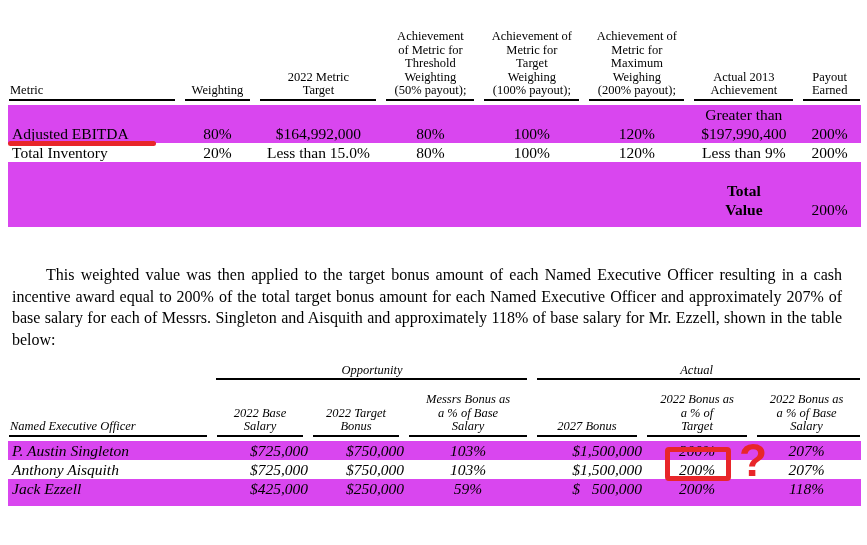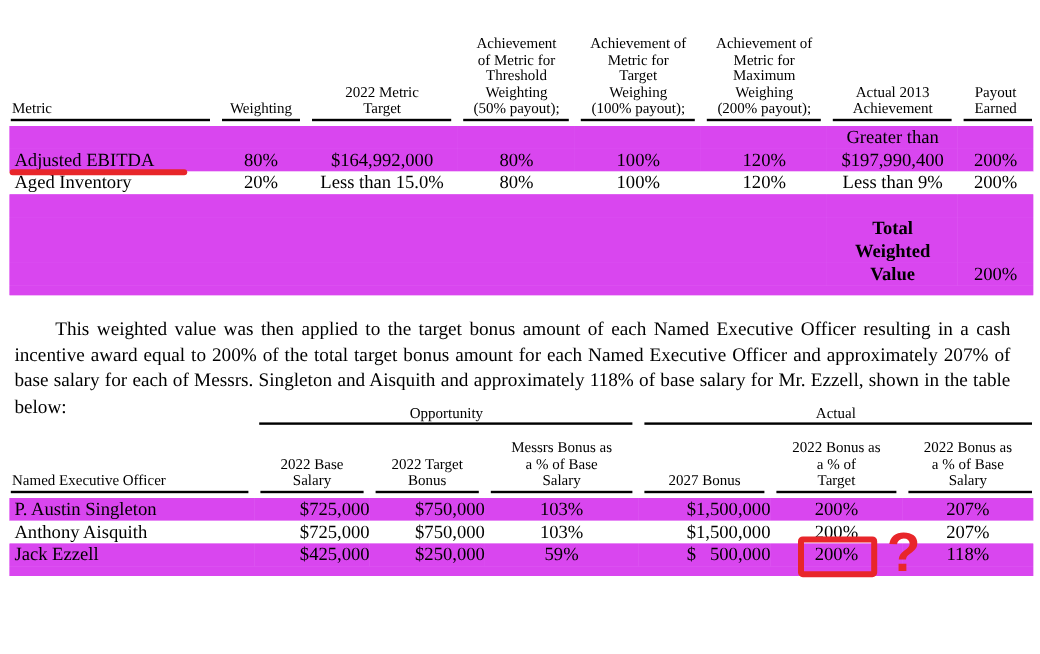--- a/index.html
+++ b/index.html
@@ -212,21 +212,21 @@
         <td class="cell center shade">80%</td>
         <td class="cell center shade">$164,992,000</td>
         <td class="cell center shade">80%</td>
         <td class="cell center shade">100%</td>
         <td class="cell center shade">120%</td>
         <td class="cell center shade">$197,990,400</td>
         <td class="cell center shade">200%</td>
       </tr>
 
       <tr class="plain">
-        <td class="cell left plain">Aged Inventory</td>
+        <td class="cell left plain">Total Inventory</td>
         <td class="cell center plain">20%</td>
         <td class="cell center plain">Less than 15.0%</td>
         <td class="cell center plain">80%</td>
         <td class="cell center plain">100%</td>
         <td class="cell center plain">120%</td>
         <td class="cell center plain">Less than 9%</td>
         <td class="cell center plain">200%</td>
       </tr>
 
       <tr class="shade">
@@ -234,40 +234,35 @@
         <td class="cell center shade">&nbsp;</td>
         <td class="cell shade">&nbsp;</td>
       </tr>
       <tr class="shade">
         <td class="cell left shade" colspan="6">&nbsp;</td>
         <td class="cell center bold shade">Total</td>
         <td class="cell shade">&nbsp;</td>
       </tr>
       <tr class="shade">
         <td class="cell left shade" colspan="6">&nbsp;</td>
-        <td class="cell center bold shade">Weighted</td>
-        <td class="cell shade">&nbsp;</td>
-      </tr>
-      <tr class="shade">
-        <td class="cell left shade" colspan="6">&nbsp;</td>
         <td class="cell center bold shade">Value</td>
         <td class="cell center shade">200%</td>
       </tr>
       <tr class="shade">
         <td class="shade" colspan="8" style="height:8px"></td>
       </tr>
     </tbody>
       </table>
   </div>
 
   <div class="block" style="top:264px;">
     <p class="para"><span class="indent"></span><span>This weighted value was then applied to the target bonus amount of each Named Executive Officer resulting in a cash incentive award equal to 200% of the total target bonus amount for each Named Executive Officer and approximately 207% of base salary for each of Messrs. Singleton and Aisquith and approximately 118% of base salary for Mr. Ezzell, shown in the table below:</span></p>
   </div>
 
-  <div class="block" style="top:337px;">
+  <div class="block" style="top:363px;font-style:italic;">
     <table class="doc-table">
       <colgroup>
         <col style="width:204px">
         <col style="width:96px">
         <col style="width:96px">
         <col style="width:128px">
         <col style="width:110px">
         <col style="width:110px">
         <col style="width:109px">
       </colgroup>

